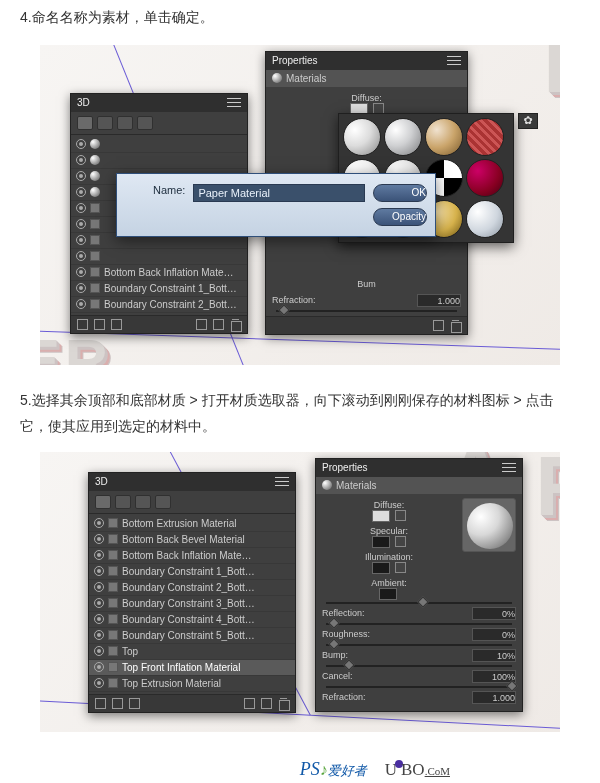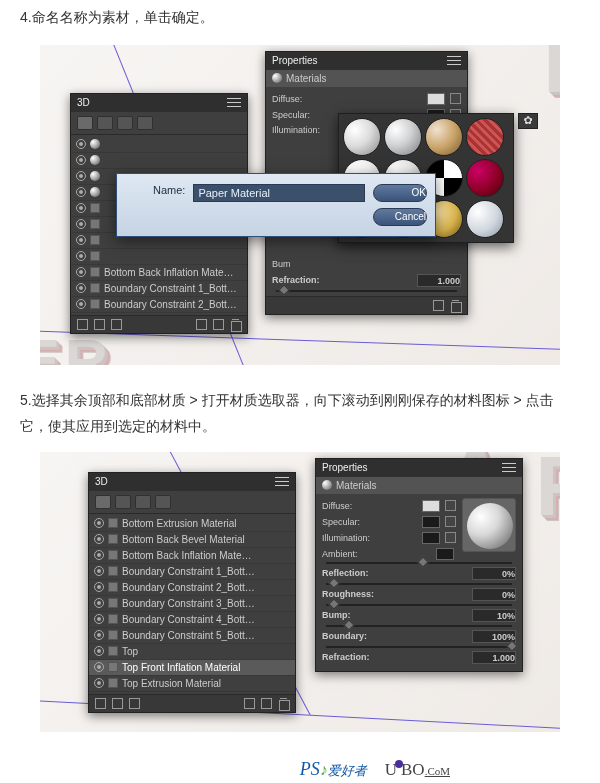--- a/index.html
+++ b/index.html
@@ -84,34 +84,34 @@
     background: #383838; border-top: 1px solid #2a2a2a; padding: 3px 6px;
     height: 18px;
   }
   .footer-icons { display: flex; gap: 6px; }
   .fi { width: 11px; height: 11px; border: 1px solid #999; }
   .trash { width: 11px; height: 11px; position: relative;}
   .trash::before{content:"";position:absolute;left:1px;top:2px;width:9px;height:9px;border:1px solid #999;}
   .trash::after{content:"";position:absolute;left:2px;top:0;width:7px;height:1px;background:#999;}
   
   .prop-body { padding: 4px 6px; }
-  .prop-row { display: flex; align-items: center; justify-content: space-between; padding: 2px 0; font-size: 9px;}
+  .prop-row { display: flex; align-items: center; justify-content: space-between; padding: 2px 0; font-size: 9px; flex-direction: column;}
   .swatch { width: 18px; height: 12px; border: 1px solid #666; background: #ddd; margin-right: 2px;}
   .swatch.dark { background: #1a1a1a; }
   .sm-folder { width: 11px; height: 11px; border: 1px solid #888; background:#444; }
   .big-sphere {
     width: 54px; height: 54px; border: 1px solid #555;
     border-radius: 3px; background: #666;
     position: relative;
   }
   .big-sphere::after{
     content:""; position:absolute; left:4px; top:4px; width:46px;height:46px;border-radius:50%;
     background: radial-gradient(circle at 30% 30%, #fff, #d8d8d8 40%, #8f8f8f 75%, #555);
   }
-  .slider-row { display: flex; align-items: center; justify-content: space-between; gap:3px; padding:3px 0; font-size:9px;font-weight:bold;}
+  .slider-row { display: flex; align-items: center; justify-content: space-between; gap:3px; padding:3px 0; font-size:9px;}
   .slider { flex: 1; height: 2px; background: #222; position: relative; margin: 0 4px;}
   .slider .knob { position: absolute; top:-4px; width: 8px; height: 8px; background: #777; border:1px solid #333; transform: rotate(45deg);}
   .valuebox { width: 44px; height: 13px; background: #2a2a2a; border: 1px solid #555; color:#ccc; text-align:right; font-size:9px; line-height:12px;}
   
   .mat-popup {
     position: absolute;
     background: #343434; border: 1px solid #1f1f1f;
     box-shadow: 0 4px 12px rgba(0,0,0,0.6);
     padding: 4px;
   }
@@ -329,21 +329,21 @@
   <div class="gear-btn" style="left:478px;top:68px;">
     <span style="font-size:11px;color:#ddd;">✿</span>
   </div>
 
   <div class="modal" style="left:76px;top:128px;width:320px;">
     <div class="modal-body">
       <label>Name:</label>
       <input class="modal-input" value="Paper Material" style="">
       <div class="modal-buttons">
         <div class="mbtn">OK</div>
-        <div class="mbtn">Cancel</div>
+        <div class="mbtn">Opacity</div>
       </div>
     </div>
   </div>
 </div>
 
 <div class="step-text">5.选择其余顶部和底部材质 &gt; 打开材质选取器，向下滚动到刚刚保存的材料图标 &gt; 点击它，使其应用到选定的材料中。</div>
 
 <div class="canvas canvas2">
   <div class="bg3d" style="right:60px;top:-24px;">A</div>
   <div class="bg3d" style="right:-30px;top:-14px;">R</div>
@@ -497,21 +497,21 @@
 
       <div class="slider-row">
           <span>Bump:</span>
           <span class="valuebox">10%</span>
         </div>
       <div class="slider">
           <span class="knob" style="left:10%;"></span>
         </div>
 
       <div class="slider-row">
-          <span>Boundary:</span>
+          <span>Cancel:</span>
           <span class="valuebox">100%</span>
         </div>
       <div class="slider">
           <span class="knob" style="left:98%;"></span>
         </div>
 
       <div class="slider-row">
           <span>Refraction:</span>
           <span class="valuebox">1.000</span>
         </div>

